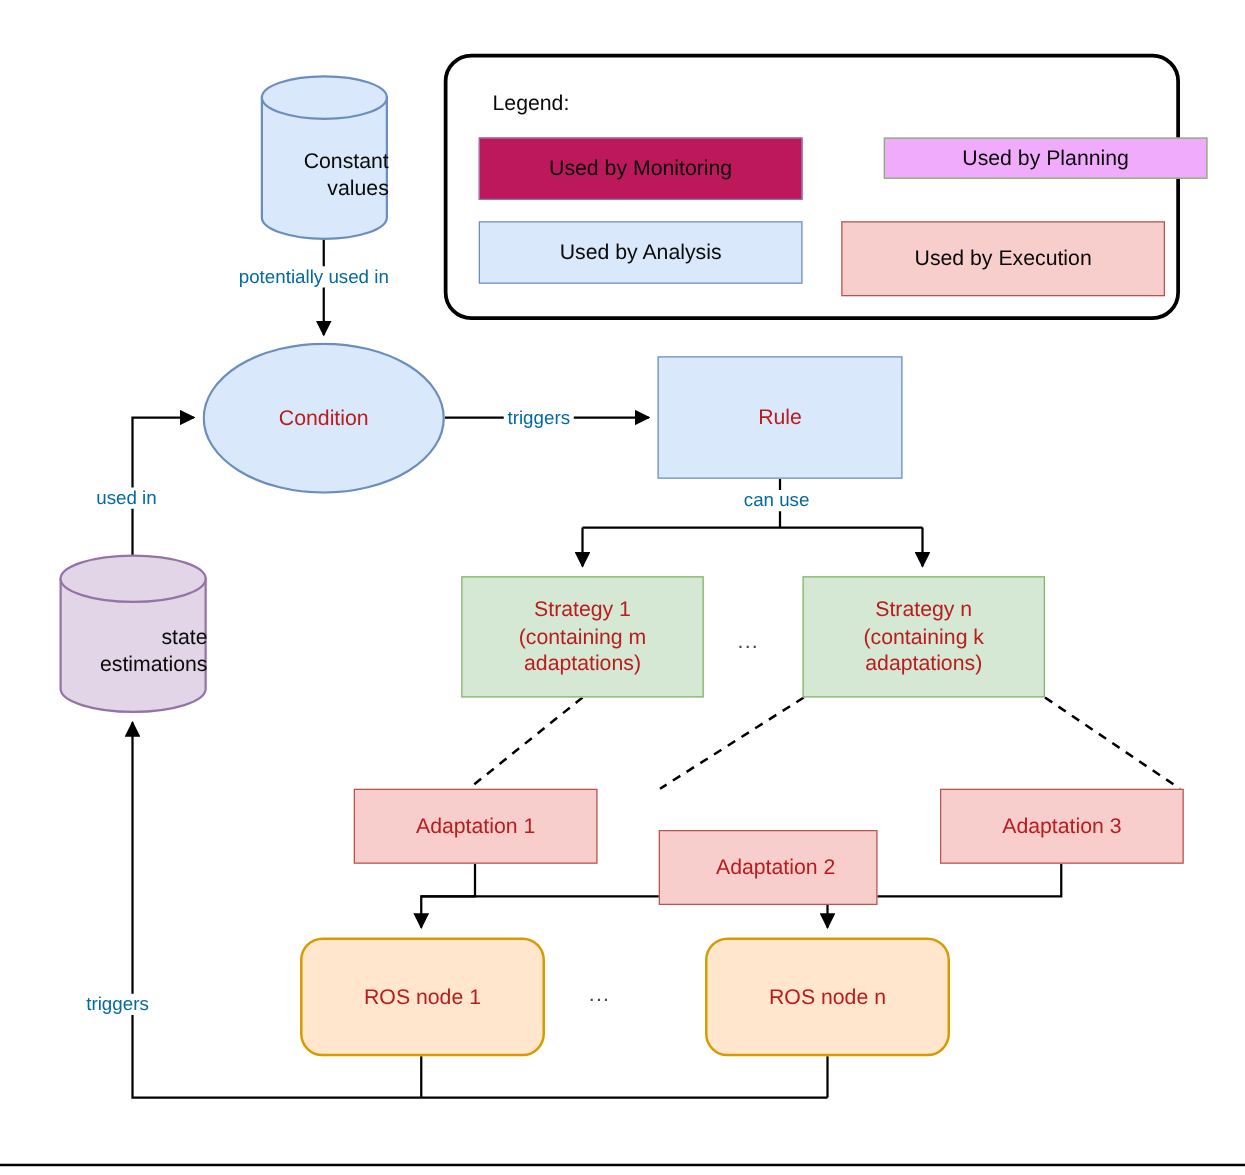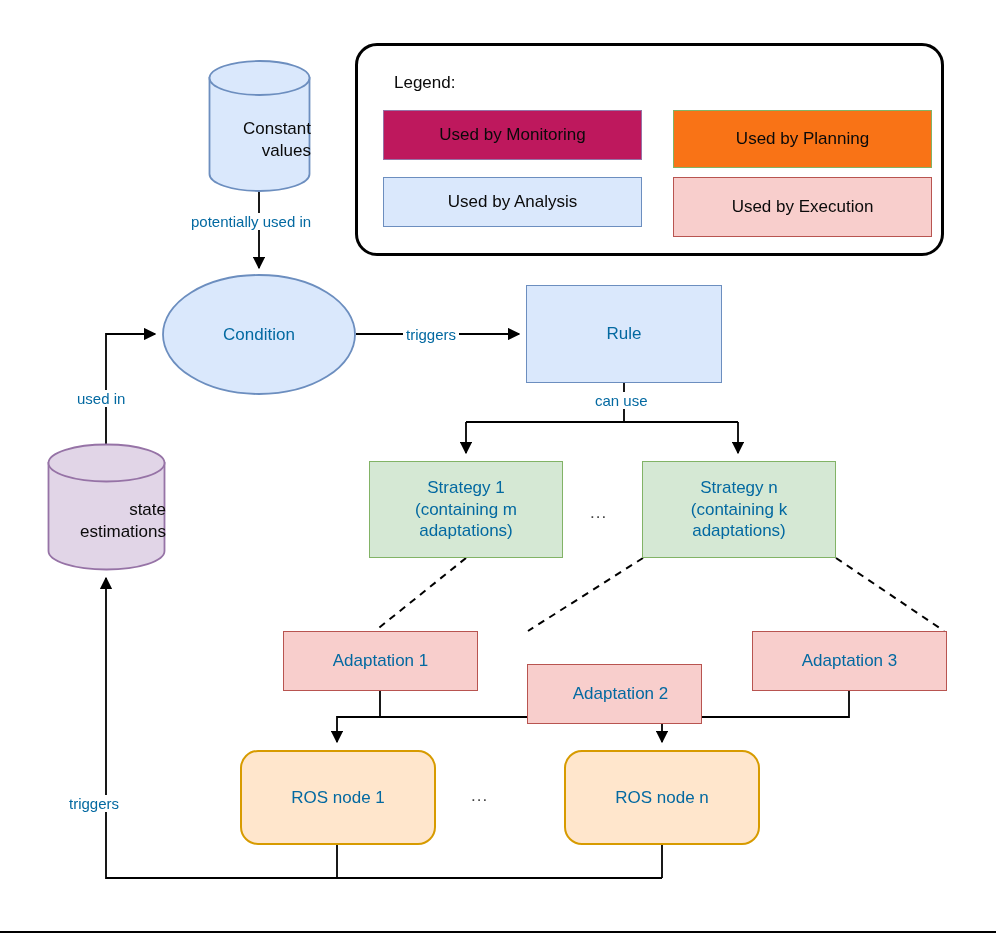--- a/index.html
+++ b/index.html
@@ -29,21 +29,21 @@
   }
   .node {
     position: absolute;
     box-sizing: border-box;
     display: flex;
     align-items: center;
     justify-content: center;
     text-align: center;
     font-size: 17px;
     line-height: 1.28;
-    color: #0369a1;
+    color: #b91c1c;
     white-space: pre-line;
   }
   .rect {
     border: 1.6px solid #000;
   }
   .legend-box {
     position: absolute;
     box-sizing: border-box;
     border: 3px solid #000;
     border-radius: 22px;
@@ -217,21 +217,21 @@
 
   <div class="legend-box" style="left:355px; top:43px; width:589px; height:213px;">
   </div>
 
   <div class="legend-title" style="left:394px; top:73px;">Legend:</div>
 
   <div class="legend-swatch" style="left:383px; top:110px; width:259px; height:50px; background:#be185d; border-color:#9673a6;">
     <span>Used by Monitoring</span>
   </div>
 
-  <div class="legend-swatch" style="left:673px; top:110px; width:259px; height:58px; background:#f97316; border-color:#82b366;">
+  <div class="legend-swatch" style="left:707px; top:110px; width:259px; height:33px; background:#f0abfc; border-color:#82b366;">
     <span>Used by Planning</span>
   </div>
 
   <div class="legend-swatch" style="left:383px; top:177px; width:259px; height:50px; background:#dae8fc; border-color:#6c8ebf;">
     <span>Used by Analysis</span>
   </div>
 
   <div class="legend-swatch" style="left:673px; top:177px; width:259px; height:60px; background:#f8cecc; border-color:#b85450;">
     <span>Used by Execution</span>
   </div>

